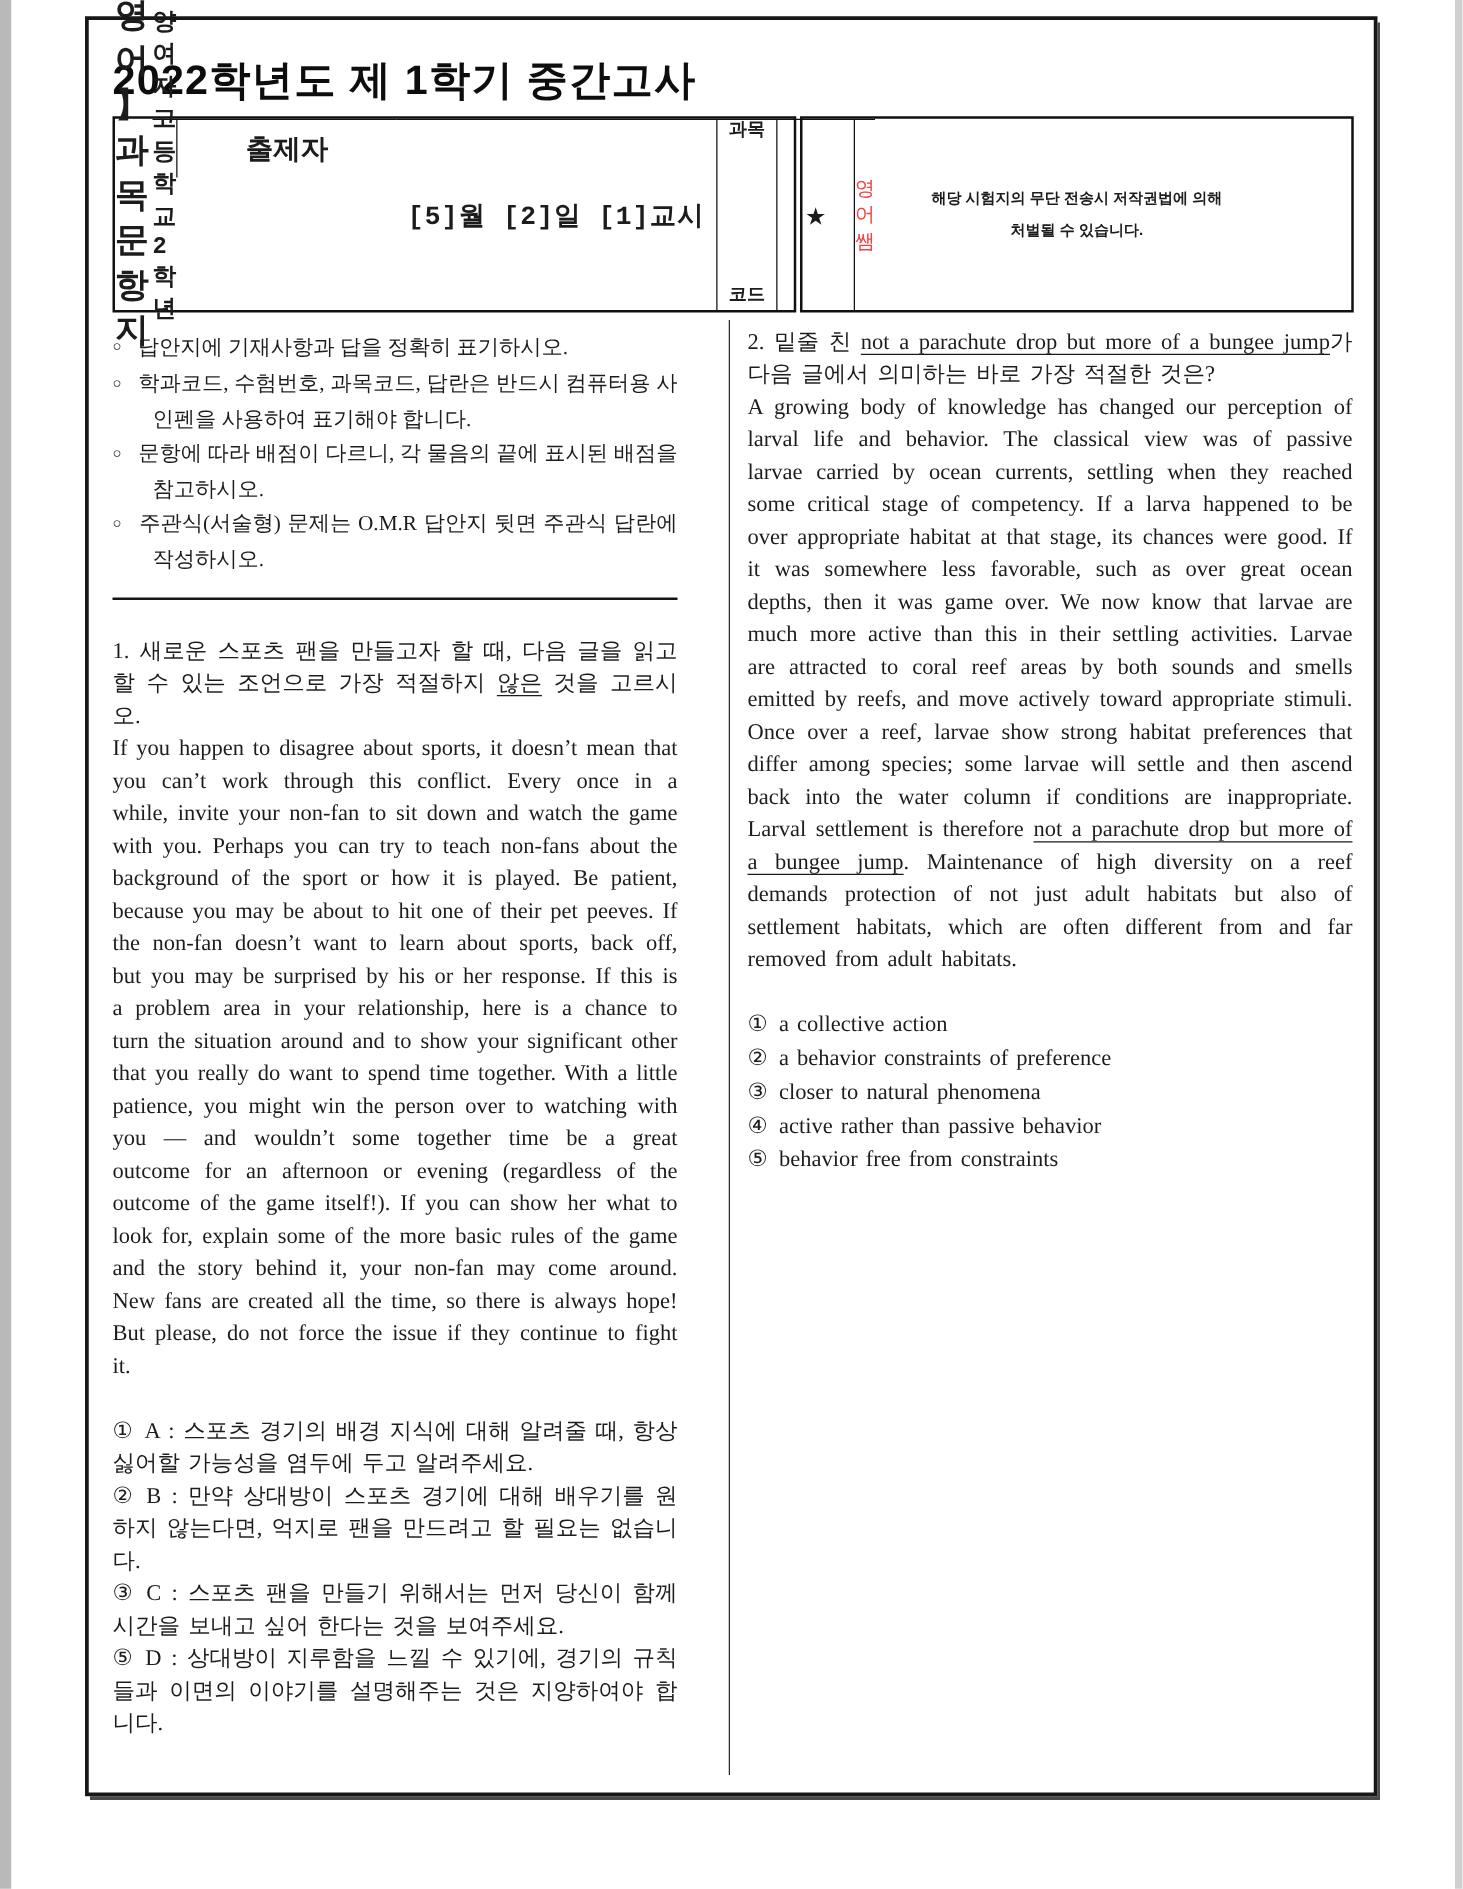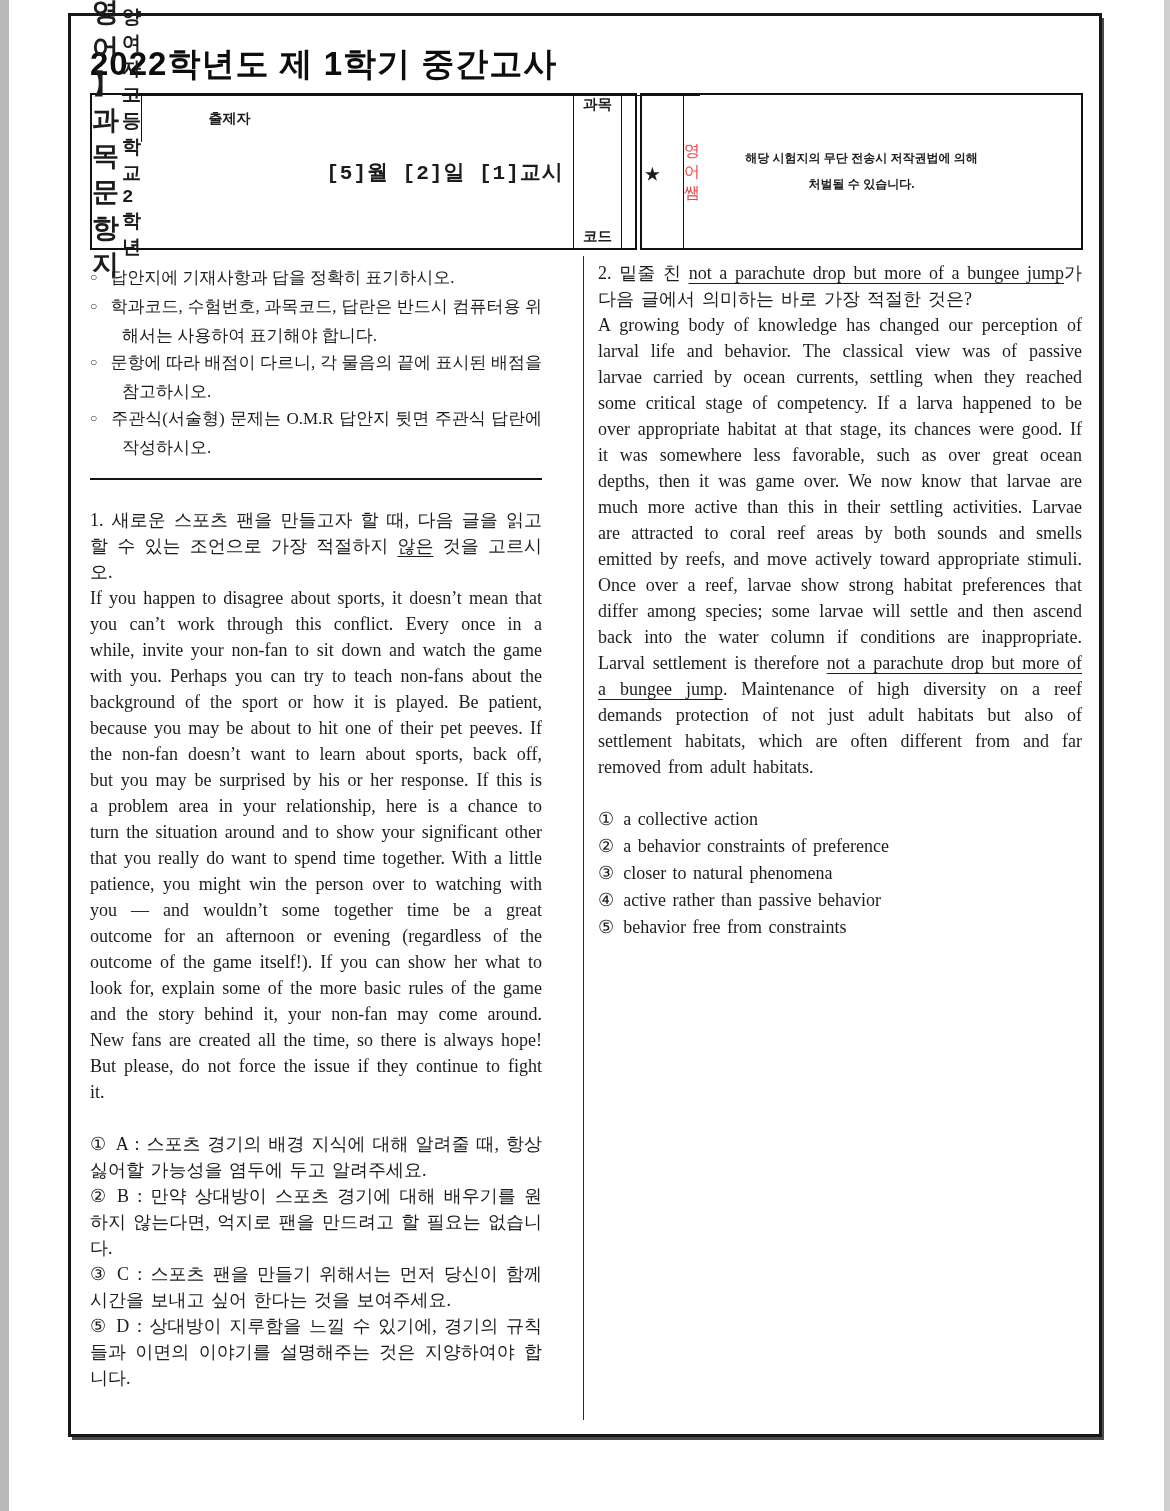--- a/index.html
+++ b/index.html
@@ -45,21 +45,21 @@
   }
   .it-row { display: flex; align-items: stretch; }
   .it-row + .it-row { border-top: 1.8px solid #111; }
   .row1 { height: 49px; align-items: center; justify-content: center;
           font-size: 27px; font-weight: 700; letter-spacing: 3px; }
   .row2 { height: 47px; }
   .row3 { flex: 1; }
   .cell { display: flex; align-items: center; justify-content: center; }
   .cell + .cell { border-left: 1.8px solid #111; }
   .cell-school   { flex: 1; font-size: 19px; font-weight: 700; }
-  .cell-examiner { width: 176px; font-size: 14px; font-weight: 700; }
+  .cell-examiner { width: 176px; font-size: 22px; font-weight: 700; }
   .cell-datetime { width: 256px; font-size: 21px; font-weight: 700; letter-spacing: 1px; }
   .cell-code     { width: 48px; font-size: 14.5px; font-weight: 700;
                    flex-direction: column; line-height: 1.35; justify-content: space-between; }
   .cell-star     { width: 62px; font-size: 27px; font-weight: 400; }
   .cell-name     { flex: 1; font-size: 16px; font-weight: 400; color: #ef4444; }
 
   .copyright-box {
     flex: 1;
     margin-left: 3px;
     border: 2.5px solid #111;
@@ -157,21 +157,21 @@
       <span>처벌될 수 있습니다.</span>
     </div>
   </div>
 
   <div class="columns">
 
     <div class="col-left">
 
       <ul class="instructions">
         <li><span class="bullet">○</span><span>답안지에 기재사항과 답을 정확히 표기하시오.</span></li>
-        <li><span class="bullet">○</span><span>학과코드, 수험번호, 과목코드, 답란은 반드시 컴퓨터용 위해서는 사용하여 표기해야 합니다.</span></li>
+        <li><span class="bullet">○</span><span>학과코드, 수험번호, 과목코드, 답란은 반드시 컴퓨터용 사인펜을 사용하여 표기해야 합니다.</span></li>
         <li><span class="bullet">○</span><span>문항에 따라 배점이 다르니, 각 물음의 끝에 표시된 배점을 참고하시오.</span></li>
         <li><span class="bullet">○</span><span>주관식(서술형) 문제는 O.M.R 답안지 뒷면 주관식 답란에 작성하시오.</span></li>
       </ul>
 
       <hr class="separator">
 
       <div class="question">
         <p class="q-text prompt"><span>1. 새로운 스포츠 팬을 만들고자 할 때, 다음 글을 읽고 할 수 있는 조언으로 가장 적절하지 </span><span class="u">않은</span><span> 것을 고르시오.</span></p>
         <p class="q-text passage">If you happen to disagree about sports, it doesn’t mean that you can’t work through this conflict. Every once in a while, invite your non-fan to sit down and watch the game with you. Perhaps you can try to teach non-fans about the background of the sport or how it is played. Be patient, because you may be about to hit one of their pet peeves. If the non-fan doesn’t want to learn about sports, back off, but you may be surprised by his or her response. If this is a problem area in your relationship, here is a chance to turn the situation around and to show your significant other that you really do want to spend time together. With a little patience, you might win the person over to watching with you — and wouldn’t some together time be a great outcome for an afternoon or evening (regardless of the outcome of the game itself!). If you can show her what to look for, explain some of the more basic rules of the game and the story behind it, your non-fan may come around. New fans are created all the time, so there is always hope! But please, do not force the issue if they continue to fight it.</p>
         <ol class="options">

